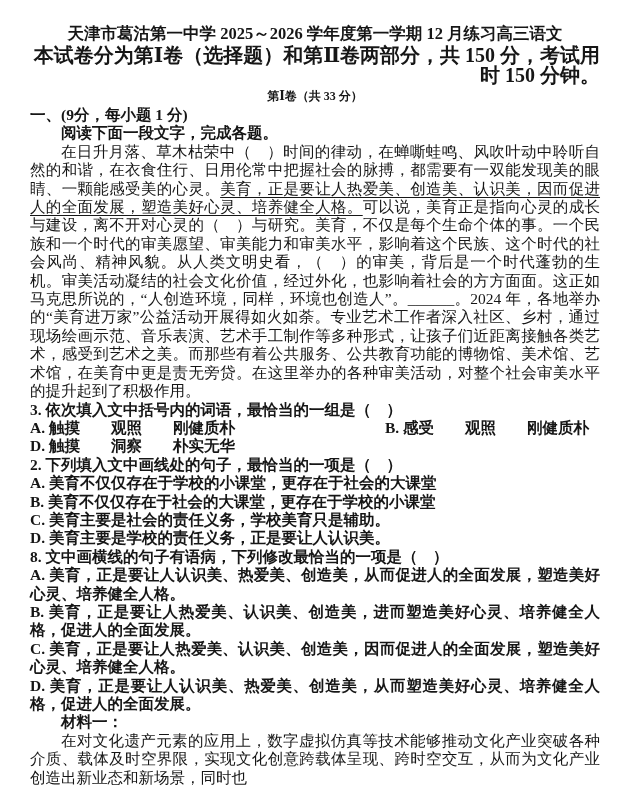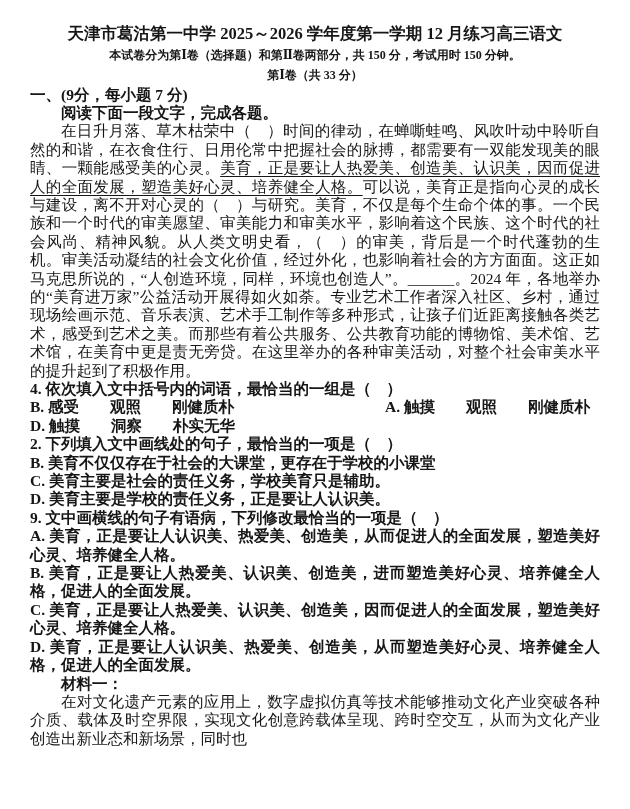--- a/index.html
+++ b/index.html
@@ -10,57 +10,58 @@
     padding:24px 30px 0 30px;
     font-family:"Liberation Serif","DejaVu Serif",serif;
     font-size:15.5px;
     line-height:18.4px;
     color:#161616;
     background:#ffffff;
   }
   p { margin:0; padding:0; }
   .hdr { text-align:center; font-weight:bold; line-height:20.5px; }
   .hdr.t1 { font-size:16.5px; }
-  .hdr.t2 { font-size:12px; }
+  .hdr.t2 { font-size:20px;text-align:right; }
   .hdr.t3 { font-size:12px; }
   .b { font-weight:bold; }
   .ind { text-indent:2em; }
   .just { text-align:justify; }
   .u { text-decoration:underline; text-underline-offset:3px; text-decoration-thickness:1px; }
   .q1grid { display:grid; grid-template-columns:355px 1fr; font-weight:bold; }
   .stem { font-weight:bold; }
   .opt { font-weight:bold; text-align:justify; }
 </style>
 </head>
 <body>
 
 <div class="page">
 
   <p class="hdr t1">天津市葛沽第一中学 2025～2026 学年度第一学期 12 月练习高三语文</p>
   <p class="hdr t2">本试卷分为第Ⅰ卷（选择题）和第Ⅱ卷两部分，共 150 分，考试用时 150 分钟。</p>
   <p class="hdr t3">第Ⅰ卷（共 33 分）</p>
 
-  <p class="b">一、(9分，每小题 7 分)</p>
+  <p class="b">一、(9分，每小题 1 分)</p>
   <p class="b ind">阅读下面一段文字，完成各题。</p>
 
   <p class="ind just"><span>在日升月落、草木枯荣中（　）时间的律动，在蝉嘶蛙鸣、风吹叶动中聆听自然的和谐，在衣食住行、日用伦常中把握社会的脉搏，都需要有一双能发现美的眼睛、一颗能感受美的心灵。</span><span class="u">美育，正是要让人热爱美、创造美、认识美，因而促进人的全面发展，塑造美好心灵、培养健全人格。</span><span>可以说，美育正是指向心灵的成长与建设，离不开对心灵的（　）与研究。美育，不仅是每个生命个体的事。一个民族和一个时代的审美愿望、审美能力和审美水平，影响着这个民族、这个时代的社会风尚、精神风貌。从人类文明史看，（　）的审美，背后是一个时代蓬勃的生机。审美活动凝结的社会文化价值，经过外化，也影响着社会的方方面面。这正如马克思所说的，“人创造环境，同样，环境也创造人”。______。2024 年，各地举办的“美育进万家”公益活动开展得如火如荼。专业艺术工作者深入社区、乡村，通过现场绘画示范、音乐表演、艺术手工制作等多种形式，让孩子们近距离接触各类艺术，感受到艺术之美。而那些有着公共服务、公共教育功能的博物馆、美术馆、艺术馆，在美育中更是责无旁贷。在这里举办的各种审美活动，对整个社会审美水平的提升起到了积极作用。</span></p>
 
-  <p class="stem">4. 依次填入文中括号内的词语，最恰当的一组是（　）</p>
+  <p class="stem">3. 依次填入文中括号内的词语，最恰当的一组是（　）</p>
   <div class="q1grid">
+    <p>A. 触摸　　观照　　刚健质朴</p>
     <p>B. 感受　　观照　　刚健质朴</p>
-    <p>A. 触摸　　观照　　刚健质朴</p>
     <p>D. 触摸　　洞察　　朴实无华</p>
   </div>
 
   <p class="stem">2. 下列填入文中画线处的句子，最恰当的一项是（　）</p>
+  <p class="opt">A. 美育不仅仅存在于学校的小课堂，更存在于社会的大课堂</p>
   <p class="opt">B. 美育不仅仅存在于社会的大课堂，更存在于学校的小课堂</p>
   <p class="opt">C. 美育主要是社会的责任义务，学校美育只是辅助。</p>
   <p class="opt">D. 美育主要是学校的责任义务，正是要让人认识美。</p>
 
-  <p class="stem">9. 文中画横线的句子有语病，下列修改最恰当的一项是（　）</p>
+  <p class="stem">8. 文中画横线的句子有语病，下列修改最恰当的一项是（　）</p>
   <p class="opt">A. 美育，正是要让人认识美、热爱美、创造美，从而促进人的全面发展，塑造美好心灵、培养健全人格。</p>
   <p class="opt">B. 美育，正是要让人热爱美、认识美、创造美，进而塑造美好心灵、培养健全人格，促进人的全面发展。</p>
   <p class="opt">C. 美育，正是要让人热爱美、认识美、创造美，因而促进人的全面发展，塑造美好心灵、培养健全人格。</p>
   <p class="opt">D. 美育，正是要让人认识美、热爱美、创造美，从而塑造美好心灵、培养健全人格，促进人的全面发展。</p>
 
   <p class="b ind">材料一：</p>
   <p class="ind just">在对文化遗产元素的应用上，数字虚拟仿真等技术能够推动文化产业突破各种介质、载体及时空界限，实现文化创意跨载体呈现、跨时空交互，从而为文化产业创造出新业态和新场景，同时也</p>
 
 </div>
 

